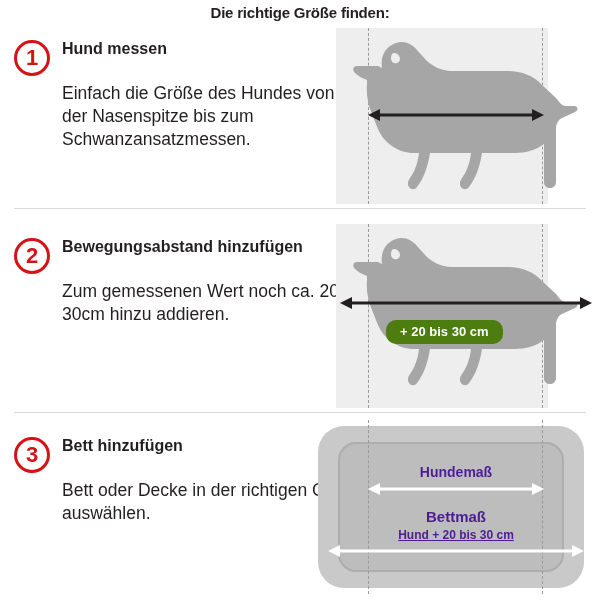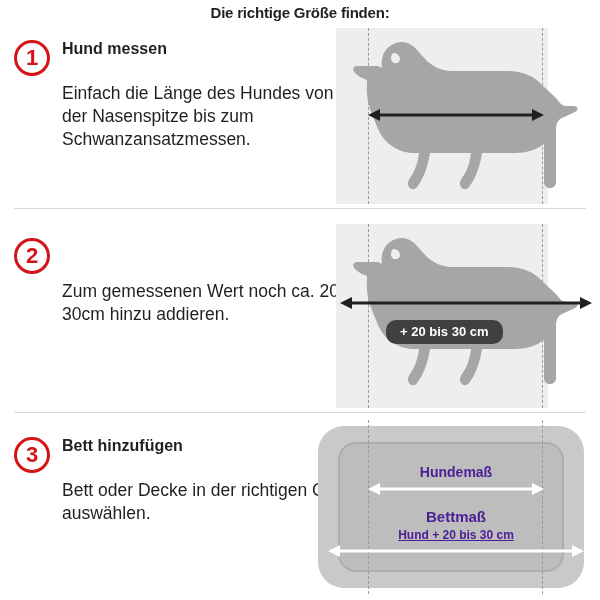--- a/index.html
+++ b/index.html
@@ -130,21 +130,21 @@
   
   .arrow {
     position: absolute;
     height: 14px;
   }
   .arrow svg { display: block; }
 
   
   .pill {
     position: absolute;
-    background: #404040;
+    background: #4d7c0f;
     color: #ffffff;
     font-size: 13px;
     font-weight: bold;
     border-radius: 10px;
     padding: 4px 14px 5px 14px;
     white-space: nowrap;
   }
 
   
   .bed-outer {
@@ -186,21 +186,21 @@
   <div class="title">Die richtige Größe finden:</div>
 
   <div class="rule r1"></div>
   <div class="rule r2"></div>
 
   <div class="step s1">
     <div class="step-head">
       <div class="num">1</div>
       <div class="step-title">Hund messen</div>
     </div>
-    <div class="step-body">Einfach die Länge des Hundes von der Nasenspitze bis zum Schwanzansatzmessen.</div>
+    <div class="step-body">Einfach die Größe des Hundes von der Nasenspitze bis zum Schwanzansatzmessen.</div>
   </div>
 
   <div class="panel p1">
     <div class="greybox"></div>
     <div class="dash" style="left:58px;"></div>
     <div class="dash" style="left:232px;"></div>
 
     <div class="dog">
       <svg width="258" height="168" viewBox="0 0 258 168" xmlns="http://www.w3.org/2000/svg">
         <path fill="#a6a6a6" d="
@@ -254,20 +254,21 @@
         <line x1="8" y1="7" x2="168" y2="7" stroke="#231f20" stroke-width="3"></line>
         <polygon points="0,7 12,1 12,13" fill="#231f20"></polygon>
         <polygon points="176,7 164,1 164,13" fill="#231f20"></polygon>
       </svg>
     </div>
   </div>
 
   <div class="step s2">
     <div class="step-head">
       <div class="num">2</div>
+      <div class="step-title">Bewegungsabstand hinzufügen</div>
     </div>
     <div class="step-body">Zum gemessenen Wert noch ca. 20-30cm hinzu addieren.</div>
   </div>
 
   <div class="panel p2">
     <div class="greybox"></div>
     <div class="dash" style="left:58px;"></div>
     <div class="dash" style="left:232px;"></div>
 
     <div class="dog">

